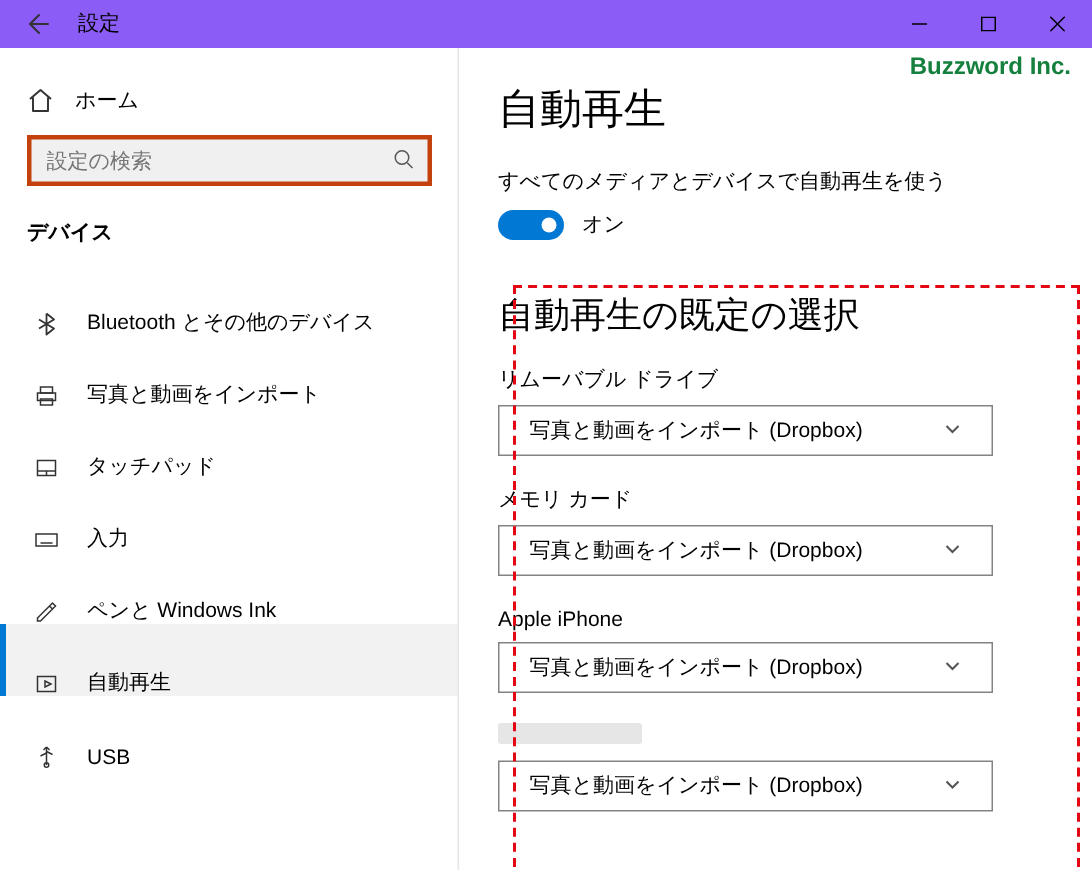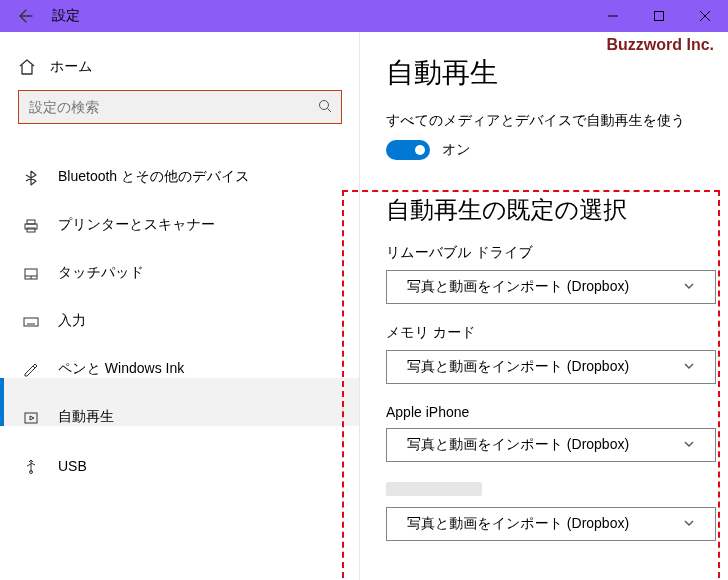--- a/index.html
+++ b/index.html
@@ -36,30 +36,30 @@
   }
   .win-btn {
     width: 46px; height: 32px;
     display: flex; align-items: center; justify-content: center;
     font-size: 12px;
     font-family: "Segoe MDL2 Assets", sans-serif;
   }
   .watermark {
     position: absolute;
     top: 36px; right: 14px;
-    color: #7f1d1d;
+    color: #15803d;
     font-weight: 600;
     font-size: 16px;
   }
   .layout {
     display: flex;
     height: calc(580px - 32px);
   }
   .sidebar {
-    width: 360px;
+    width: 306px;
     padding: 20px 0 0 0;
     border-right: none;
     position: relative;
   }
   .sidebar::after {
     content: "";
     position: absolute;
     top: 0; right: 0; bottom: -40px;
     width: 1px;
     background: #e6e6e6;
@@ -69,21 +69,21 @@
     gap: 14px;
     padding: 6px 18px 14px 18px;
   }
   .home-row .icon { width: 18px; display:flex; }
   .search-wrap {
     padding: 0 18px 14px 18px;
   }
   .search {
     width: 100%;
     height: 34px;
-    border: 1px solid #c2410c;
+    border: 3px solid #c2410c;
     background: #f0f0f0;
     display: flex;
     align-items: center;
     padding: 0 8px;
     color: #666;
   }
   .search input {
     flex: 1;
     border: none;
     background: transparent;
@@ -224,38 +224,39 @@
       <div class="search">
         <input placeholder="設定の検索" style="">
         <span>
           <svg width="16" height="16" viewBox="0 0 16 16">
               <circle cx="7" cy="7" r="4.5" stroke="#555" fill="none"></circle>
               <line x1="10.5" y1="10.5" x2="14" y2="14" stroke="#555"></line>
             </svg>
         </span>
       </div>
     </div>
+    <div class="section-label">デバイス</div>
     <div id="nav-list">
         <div class="nav-item">
           <span class="nav-icon">
             <svg width="16" height="16" viewBox="0 0 16 16">
               <path d="M8 1 V15 L13 11 L3 5 M8 1 L13 5 L3 11" stroke="#333" stroke-width="1.2" fill="none" stroke-linejoin="round"></path>
             </svg>
           </span>
           <span>Bluetooth とその他のデバイス</span>
         </div>
         <div class="nav-item">
           <span class="nav-icon">
             <svg width="16" height="16" viewBox="0 0 16 16">
               <rect x="4" y="2" width="8" height="4" stroke="#333" fill="none"></rect>
               <rect x="2" y="6" width="12" height="5" stroke="#333" fill="none"></rect>
               <rect x="4" y="10" width="8" height="4" stroke="#333" fill="none"></rect>
             </svg>
           </span>
-          <span>プリンターとスキャナー</span>
+          <span>写真と動画をインポート</span>
         </div>
         <div class="nav-item">
           <span class="nav-icon">
             <svg width="16" height="16" viewBox="0 0 16 16">
               <rect x="2" y="3" width="12" height="10" stroke="#333" fill="none"></rect>
               <line x1="2" y1="10" x2="14" y2="10" stroke="#333"></line>
               <line x1="8" y1="10" x2="8" y2="13" stroke="#333"></line>
             </svg>
           </span>
           <span>タッチパッド</span>

